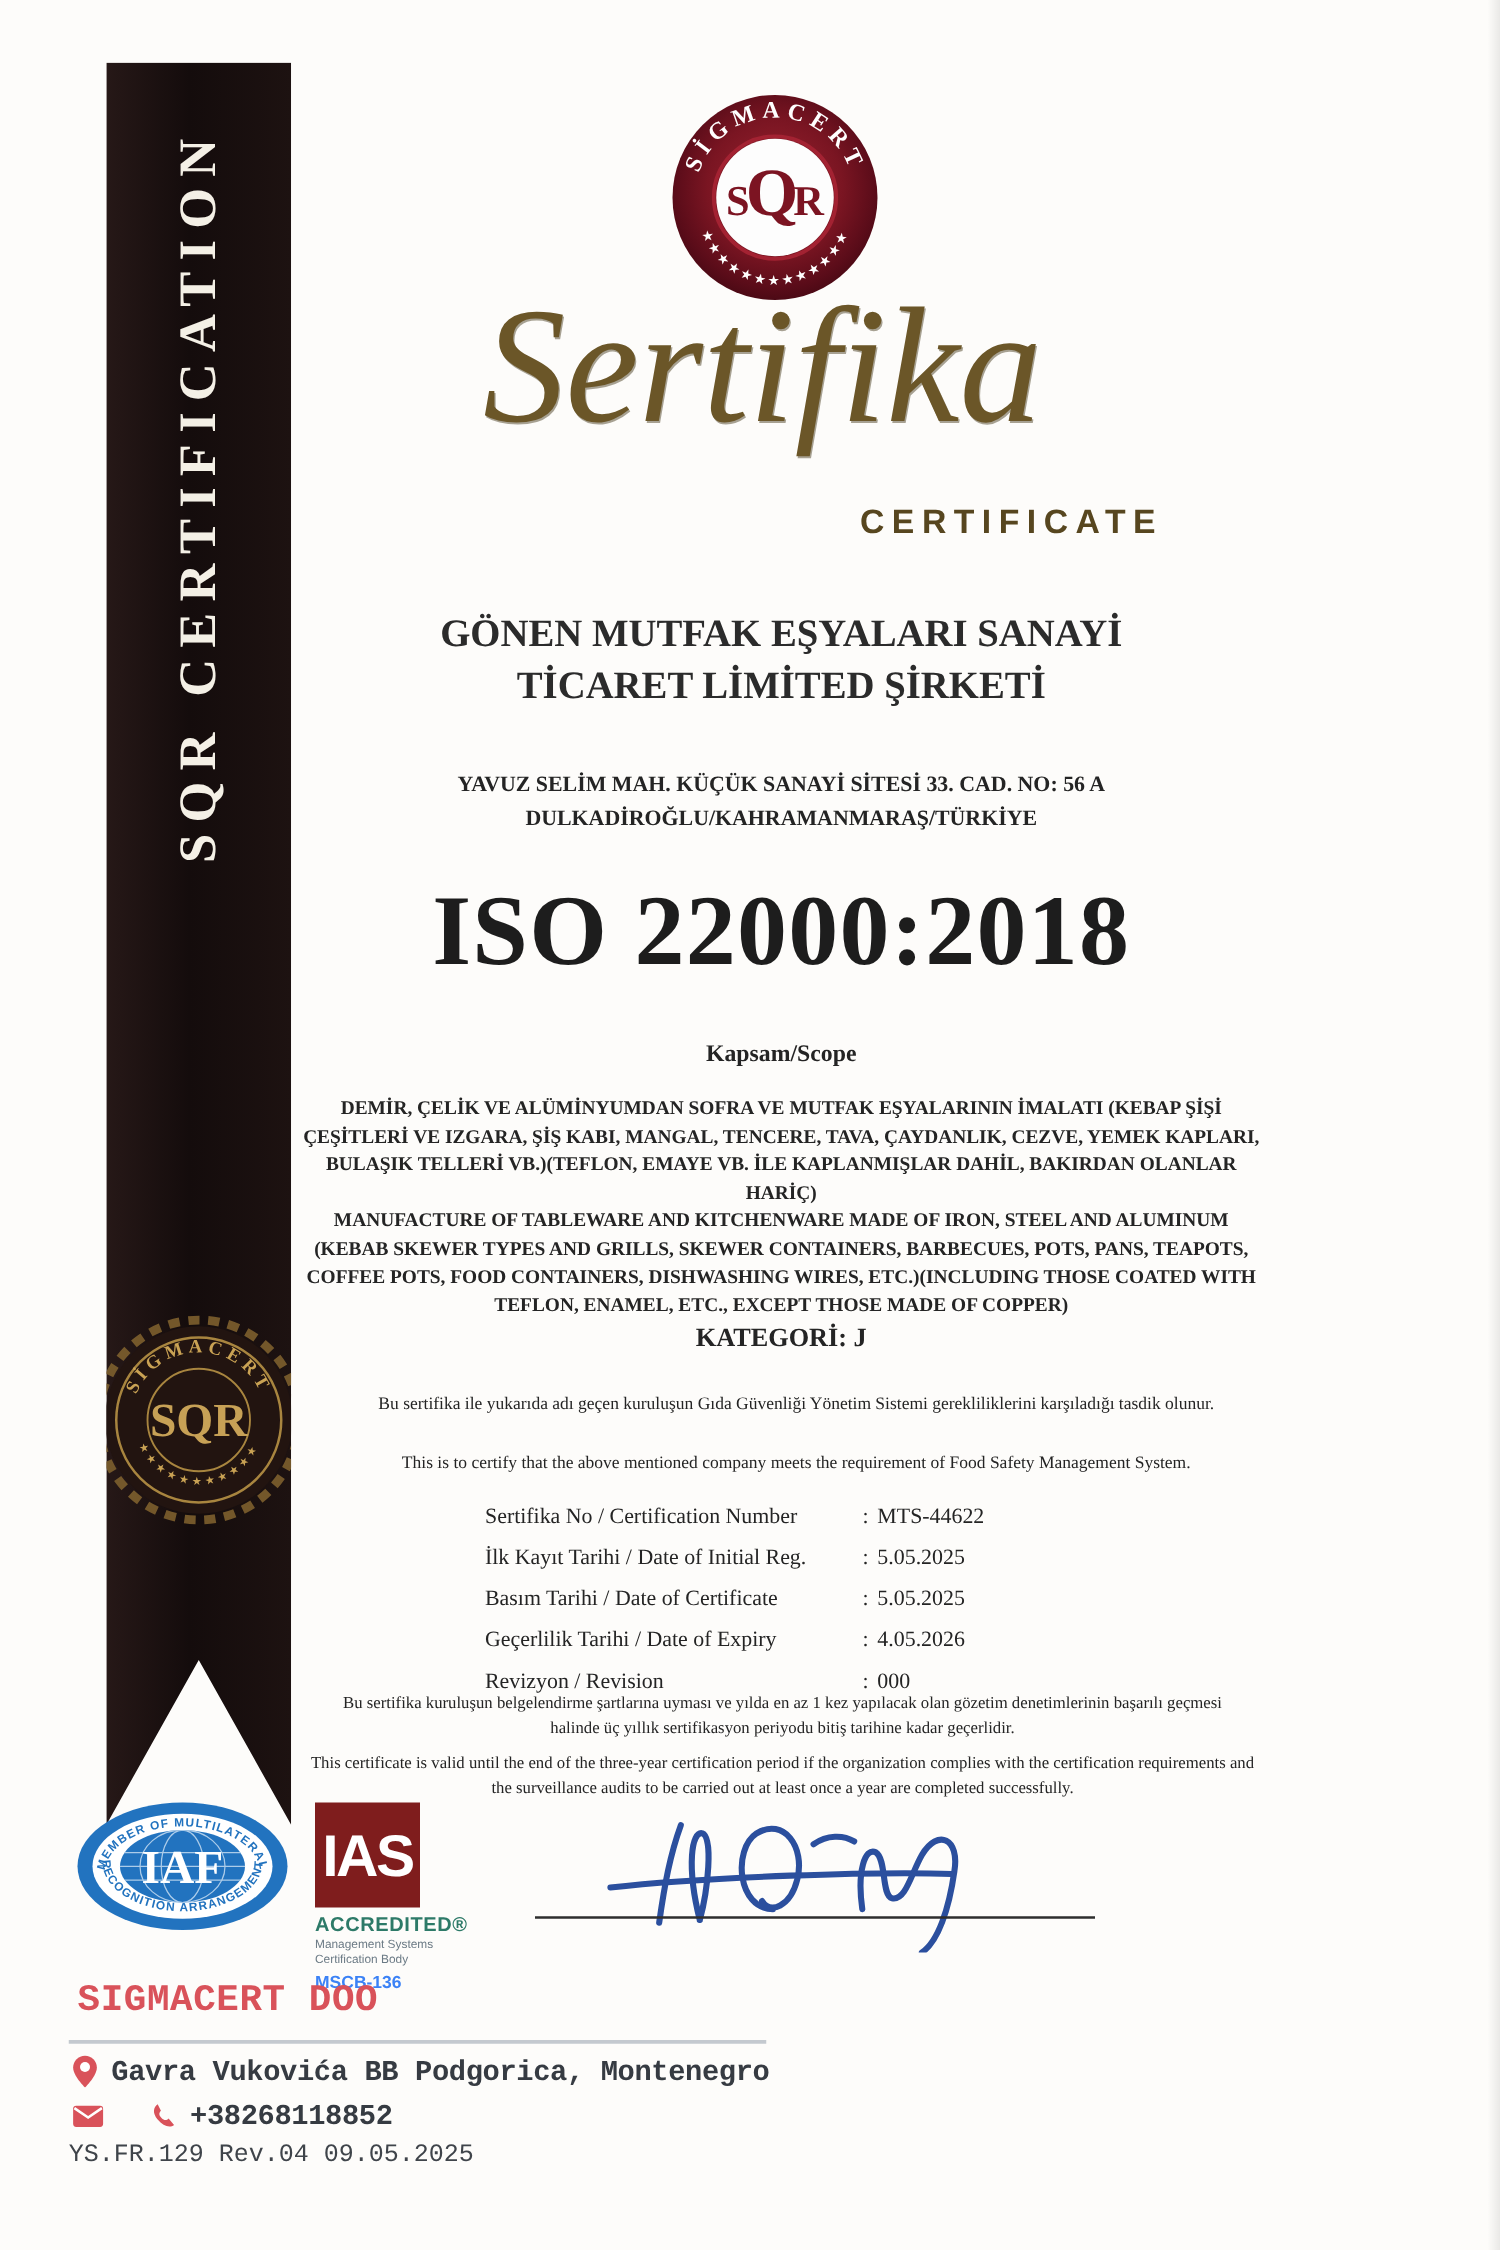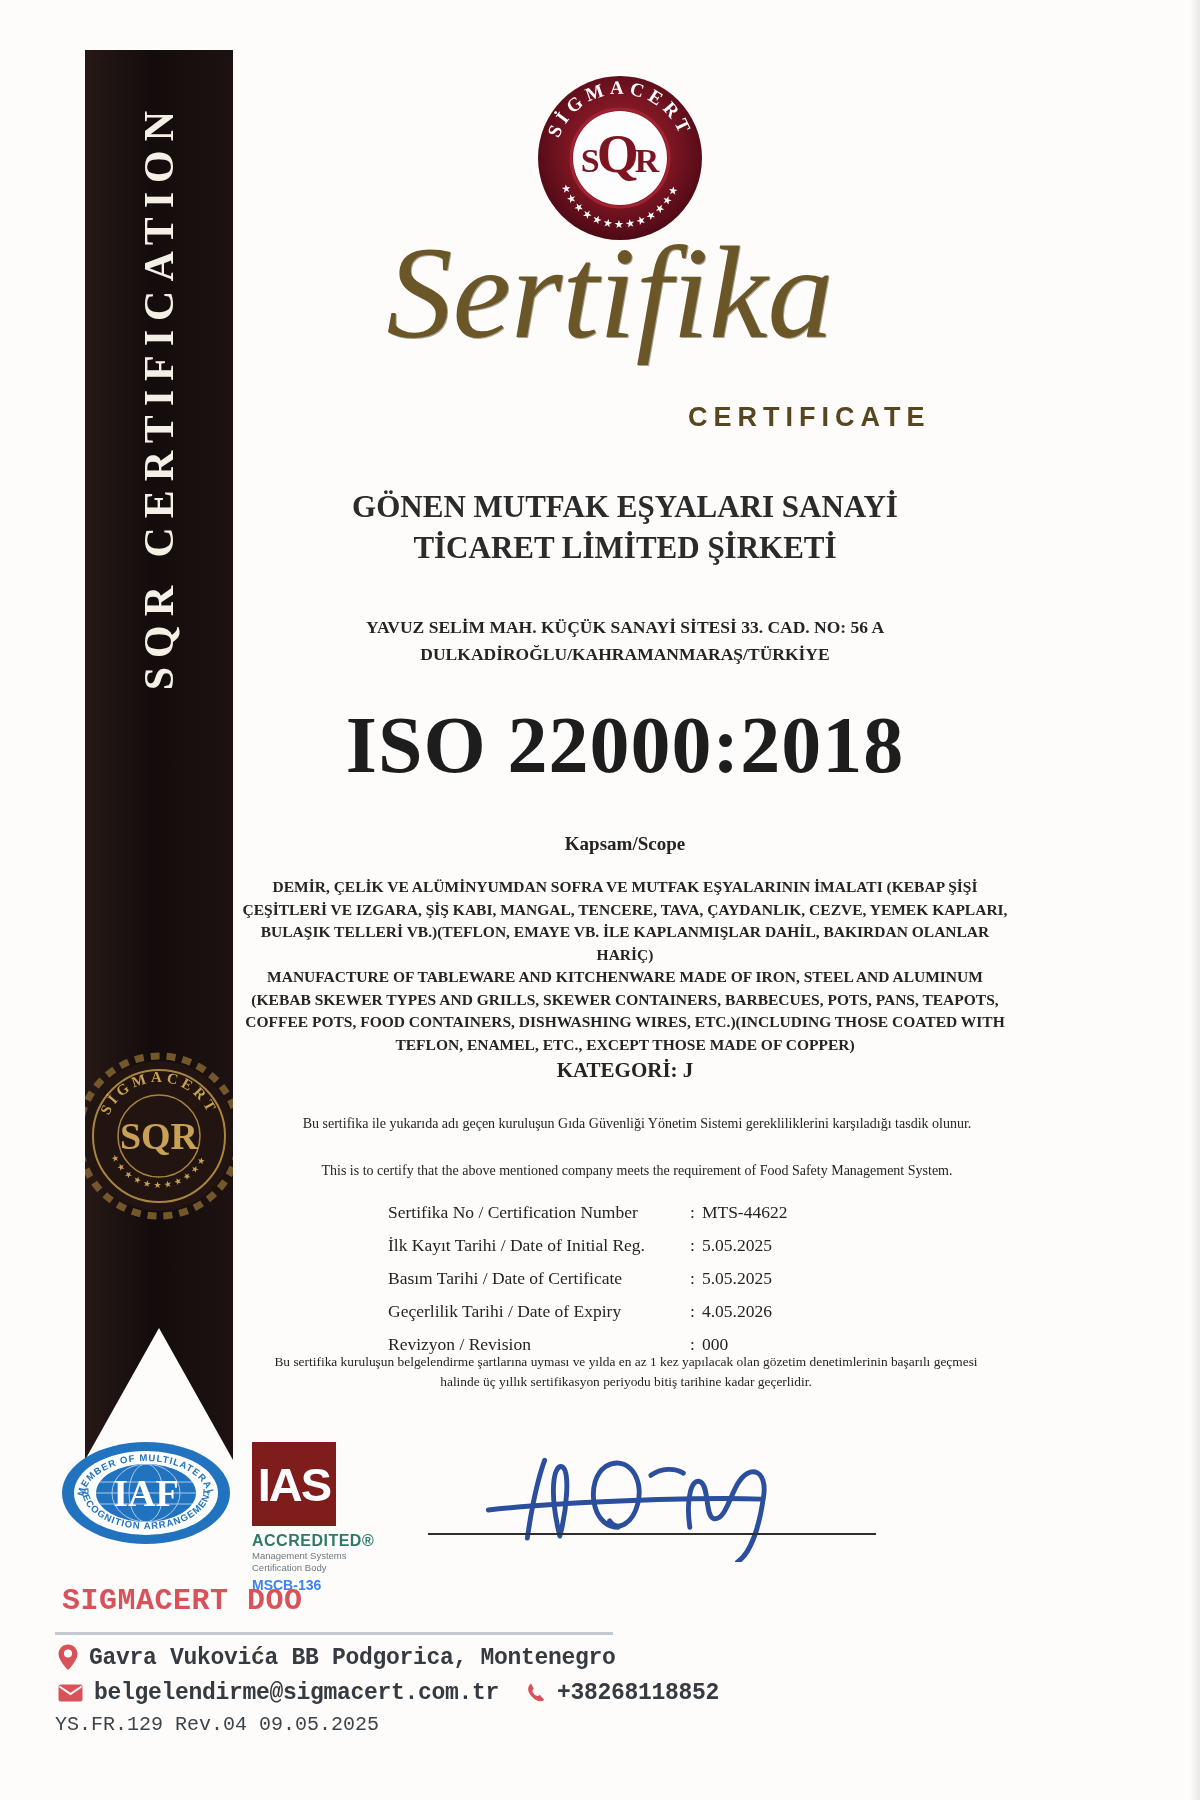--- a/index.html
+++ b/index.html
@@ -168,20 +168,21 @@
       <span class="dvalue">4.05.2026</span>
     </div>
     <div class="drow">
       <span class="dlabel">Revizyon / Revision</span>
       <span class="dcolon">:</span>
       <span class="dvalue">000</span>
     </div>
   </div>
 
   <p class="center-col validity validity-tr">Bu sertifika kuruluşun belgelendirme şartlarına uyması ve yılda en az 1 kez yapılacak olan gözetim denetimlerinin başarılı geçmesi halinde üç yıllık sertifikasyon periyodu bitiş tarihine kadar geçerlidir.</p>
+  <p class="center-col validity validity-en">This certificate is valid until the end of the three-year certification period if the organization complies with the certification requirements and the surveillance audits to be carried out at least once a year are completed successfully.</p>
 
   <svg class="signature" width="340" height="130" viewBox="0 0 300 120">
     <g fill="none" stroke="#2b4f9e" stroke-width="4.5" stroke-linecap="round">
       <path d="M10,72 C80,64 210,60 262,62"></path>
       <path d="M46,98 C50,70 54,48 62,26"></path>
       <path d="M76,96 C66,56 70,30 78,32 C86,35 82,74 76,96"></path>
       <path d="M130,88 C104,88 100,44 118,32 C138,20 154,42 148,66 C143,86 128,92 122,82"></path>
       <path d="M160,40 C170,33 182,33 190,38"></path>
       <path d="M196,88 C192,60 198,42 206,46 C214,51 210,78 218,80 C228,82 232,62 240,48 C252,28 268,36 264,60 C260,88 252,112 240,120"></path>
     </g>
@@ -229,21 +230,20 @@
         <path d="M10,0.5 C4.7,0.5 0.5,4.7 0.5,10 c0,6.8 9.5,16 9.5,16 s9.5,-9.2 9.5,-16 C19.5,4.7 15.3,0.5 10,0.5 Z" fill="#d9525a"></path>
         <circle cx="10" cy="9.6" r="4" fill="#ffffff"></circle>
       </svg>
       <span>Gavra Vukovića BB Podgorica, Montenegro</span>
     </div>
     <div class="footer-row">
       <svg class="ic" width="25" height="18" viewBox="0 0 25 18">
         <rect x="0.5" y="0.5" width="24" height="17" rx="2.5" fill="#d9525a"></rect>
         <path d="M1.5,2.5 L12.5,10 L23.5,2.5" fill="none" stroke="#ffffff" stroke-width="2"></path>
       </svg>
-      <span>belgelendirme@sigmacert.com.tr</span>
       <span class="phone-group">
         <svg class="ic" width="21" height="22" viewBox="0 0 24 24">
           <path d="M7,1 C3,4 2,9 7,15 C12,21 18,23 22,20 L17,14 C15,16 13,16 10.5,13.5 C8,11 8,9 10,7 Z" fill="#d9525a"></path>
         </svg>
         <span>+38268118852</span>
       </span>
     </div>
     <div class="footer-ref">YS.FR.129 Rev.04 09.05.2025</div>
   </div>
 

